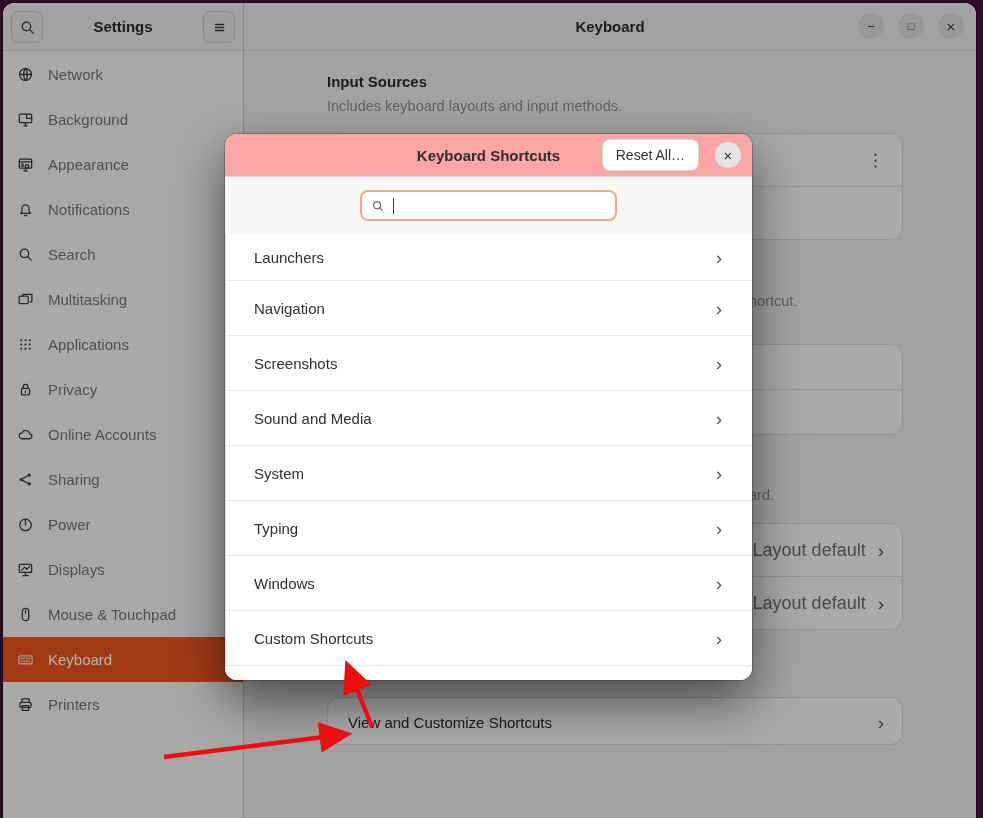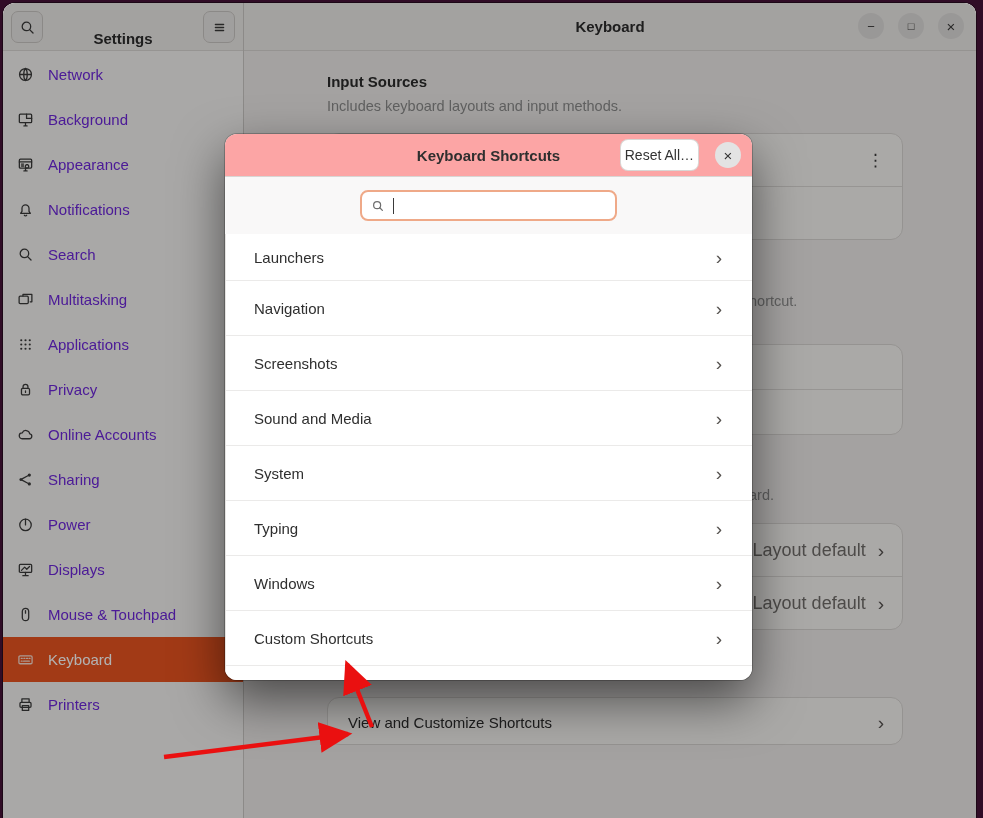--- a/index.html
+++ b/index.html
@@ -11,25 +11,25 @@
        border-radius:12px 12px 0 0;overflow:hidden;background:#ebe9e7;
        box-shadow:0 0 0 1px rgba(0,0,0,.4);}
   
   .sidebar{position:absolute;left:0;top:0;width:240px;height:100%;
            background:#f3f1ef;border-right:1px solid #c9c6c3;}
   .sb-header{position:relative;height:47px;background:#eae8e6;border-bottom:1px solid #d7d4d1;}
   .btn-square{position:absolute;top:8px;width:32px;height:32px;border-radius:7px;
               background:#e6e4e2;border:1px solid #c8c5c2;display:flex;align-items:center;justify-content:center;
               color:#3a3a3a;cursor:pointer;box-sizing:border-box;}
   .sb-title{position:absolute;left:48px;right:48px;top:0;height:47px;display:flex;align-items:center;justify-content:center;
-            font-weight:bold;font-size:15px;color:#2b2b2b;margin-top:12px;}
+            font-weight:bold;font-size:15px;color:#2b2b2b;}
   .sb-list{position:absolute;top:49px;left:0;right:0;}
   .sb-row{display:flex;align-items:center;gap:14px;height:45px;padding:0 12px 0 14px;
           color:#3a3a3a;cursor:pointer;}
-  .sb-row .lbl{font-size:15px;color:#6d28d9;}
+  .sb-row .lbl{font-size:15px;color:#737373;}
   .sb-row.sel{background:#e95420;}
   .sb-row.sel .lbl{color:#ffffff;}
   .sb-row.sel{color:#f6ddd2;}
   .sb-chev{margin-left:auto;font-size:18px;color:#6f6c69;line-height:1;}
   .ic{width:17px;height:17px;flex:0 0 17px;}
   .ic svg{width:100%;height:100%;stroke:currentColor;fill:none;stroke-width:1.2;
           stroke-linecap:round;stroke-linejoin:round;}
   
   .main{position:absolute;left:241px;top:0;right:0;height:100%;background:#ebe9e7;}
   .main-header{position:relative;height:47px;background:#eae8e6;border-bottom:1px solid #d6d3d0;}
@@ -55,21 +55,21 @@
   
   #dim{position:absolute;left:3px;top:3px;width:973px;height:815px;border-radius:12px 12px 0 0;
        background:rgba(0,0,0,.30);z-index:40;}
   
   #dlg{position:absolute;left:225px;top:134px;width:527px;height:546px;z-index:60;
        border-radius:12px;overflow:hidden;background:#ffffff;
        box-shadow:0 20px 50px rgba(0,0,0,.55),0 0 0 1px rgba(0,0,0,.22);}
   .dlg-header{position:relative;height:42px;background:#fca5a5;border-bottom:1px solid #d8d6d4;}
   .dlg-title{position:absolute;inset:0;display:flex;align-items:center;justify-content:center;
              font-weight:bold;font-size:15px;color:#2f2f2f;}
-  .reset-btn{position:absolute;right:54px;top:6px;height:30px;padding:0 4px;background:#ffffff;
+  .reset-btn{position:absolute;right:54px;top:6px;height:30px;padding:0 13px;background:#ffffff;
              border:none;border-radius:7px;font-size:14px;color:#333;cursor:pointer;
              box-shadow:0 0 0 1px #d9d7d5;font-family:inherit;}
   .dlg-close{position:absolute;right:11px;top:8px;width:26px;height:26px;border-radius:50%;
              background:#e3e3e3;color:#333;display:flex;align-items:center;justify-content:center;
              font-size:15px;cursor:pointer;}
   .dlg-search{position:relative;height:57px;background:#f9f8f8;border-bottom:1px solid #e7e5e3;}
   .search-entry{position:absolute;left:135px;top:13px;width:257px;height:31px;background:#fff;
                 border:2px solid #efa988;border-radius:8px;box-sizing:border-box;
                 display:flex;align-items:center;gap:8px;padding:0 9px;cursor:text;}
   .search-entry svg{width:14px;height:14px;stroke:#6e6e6e;fill:none;stroke-width:1.4;stroke-linecap:round;}

